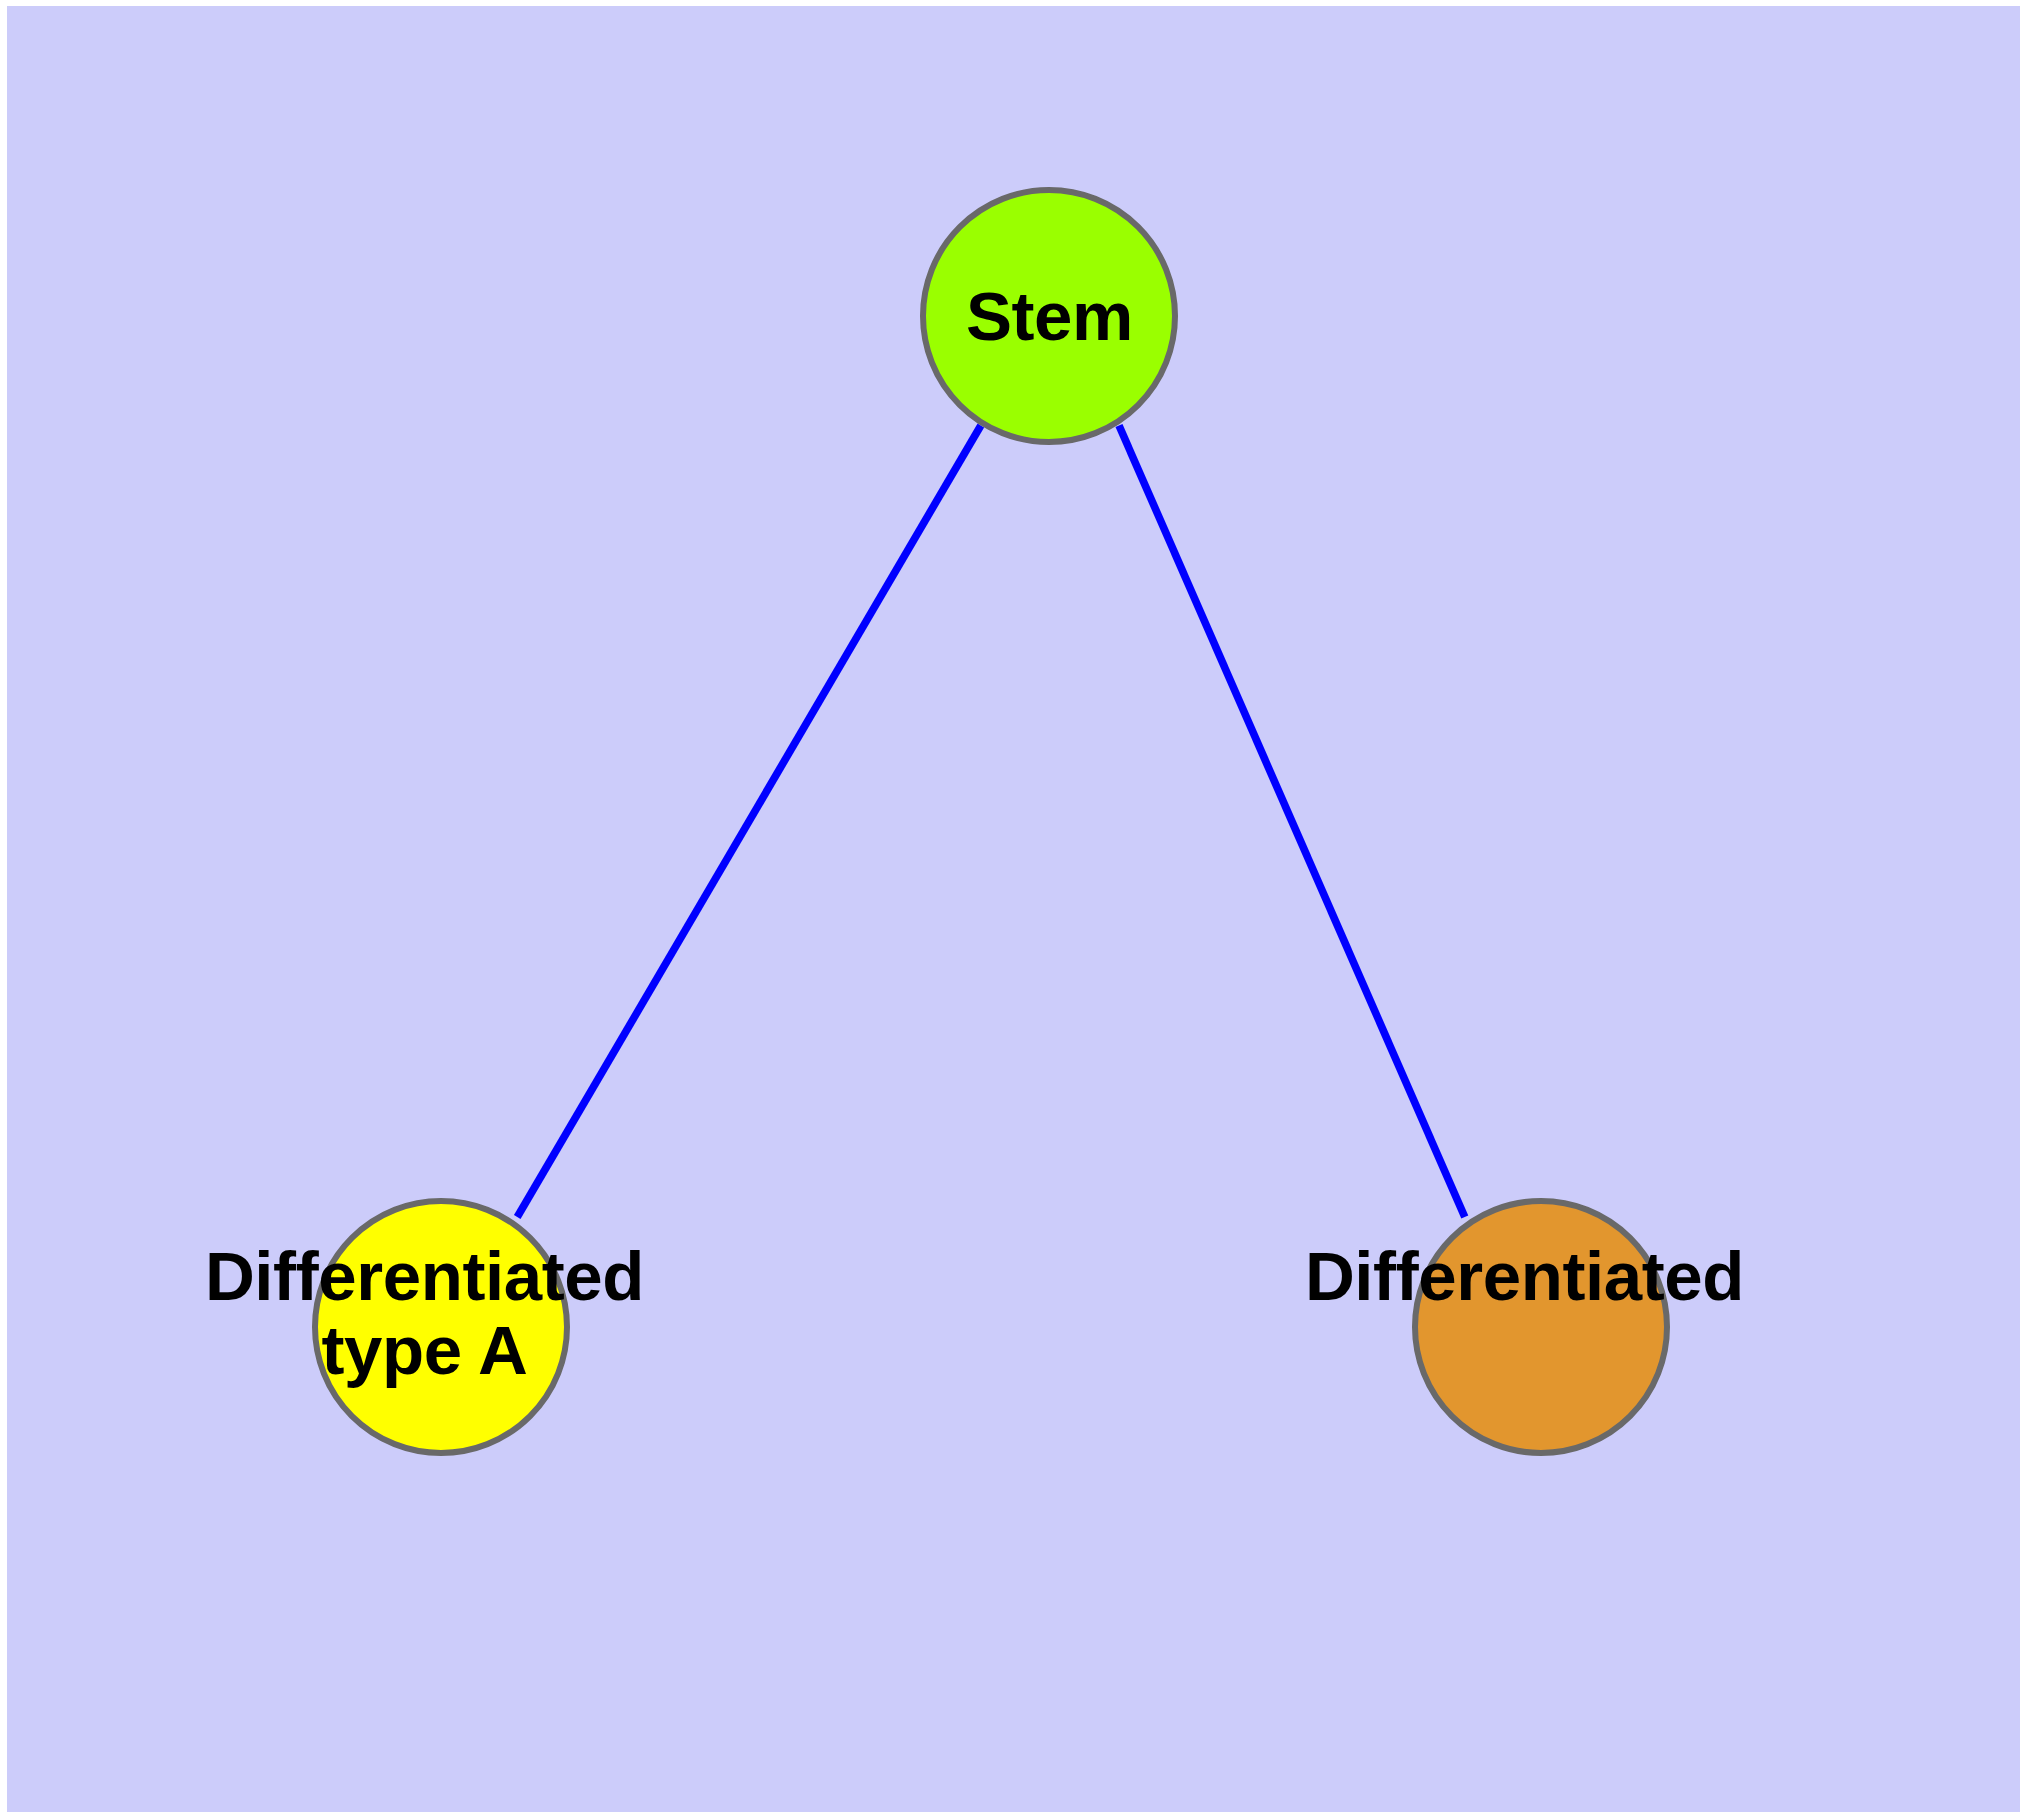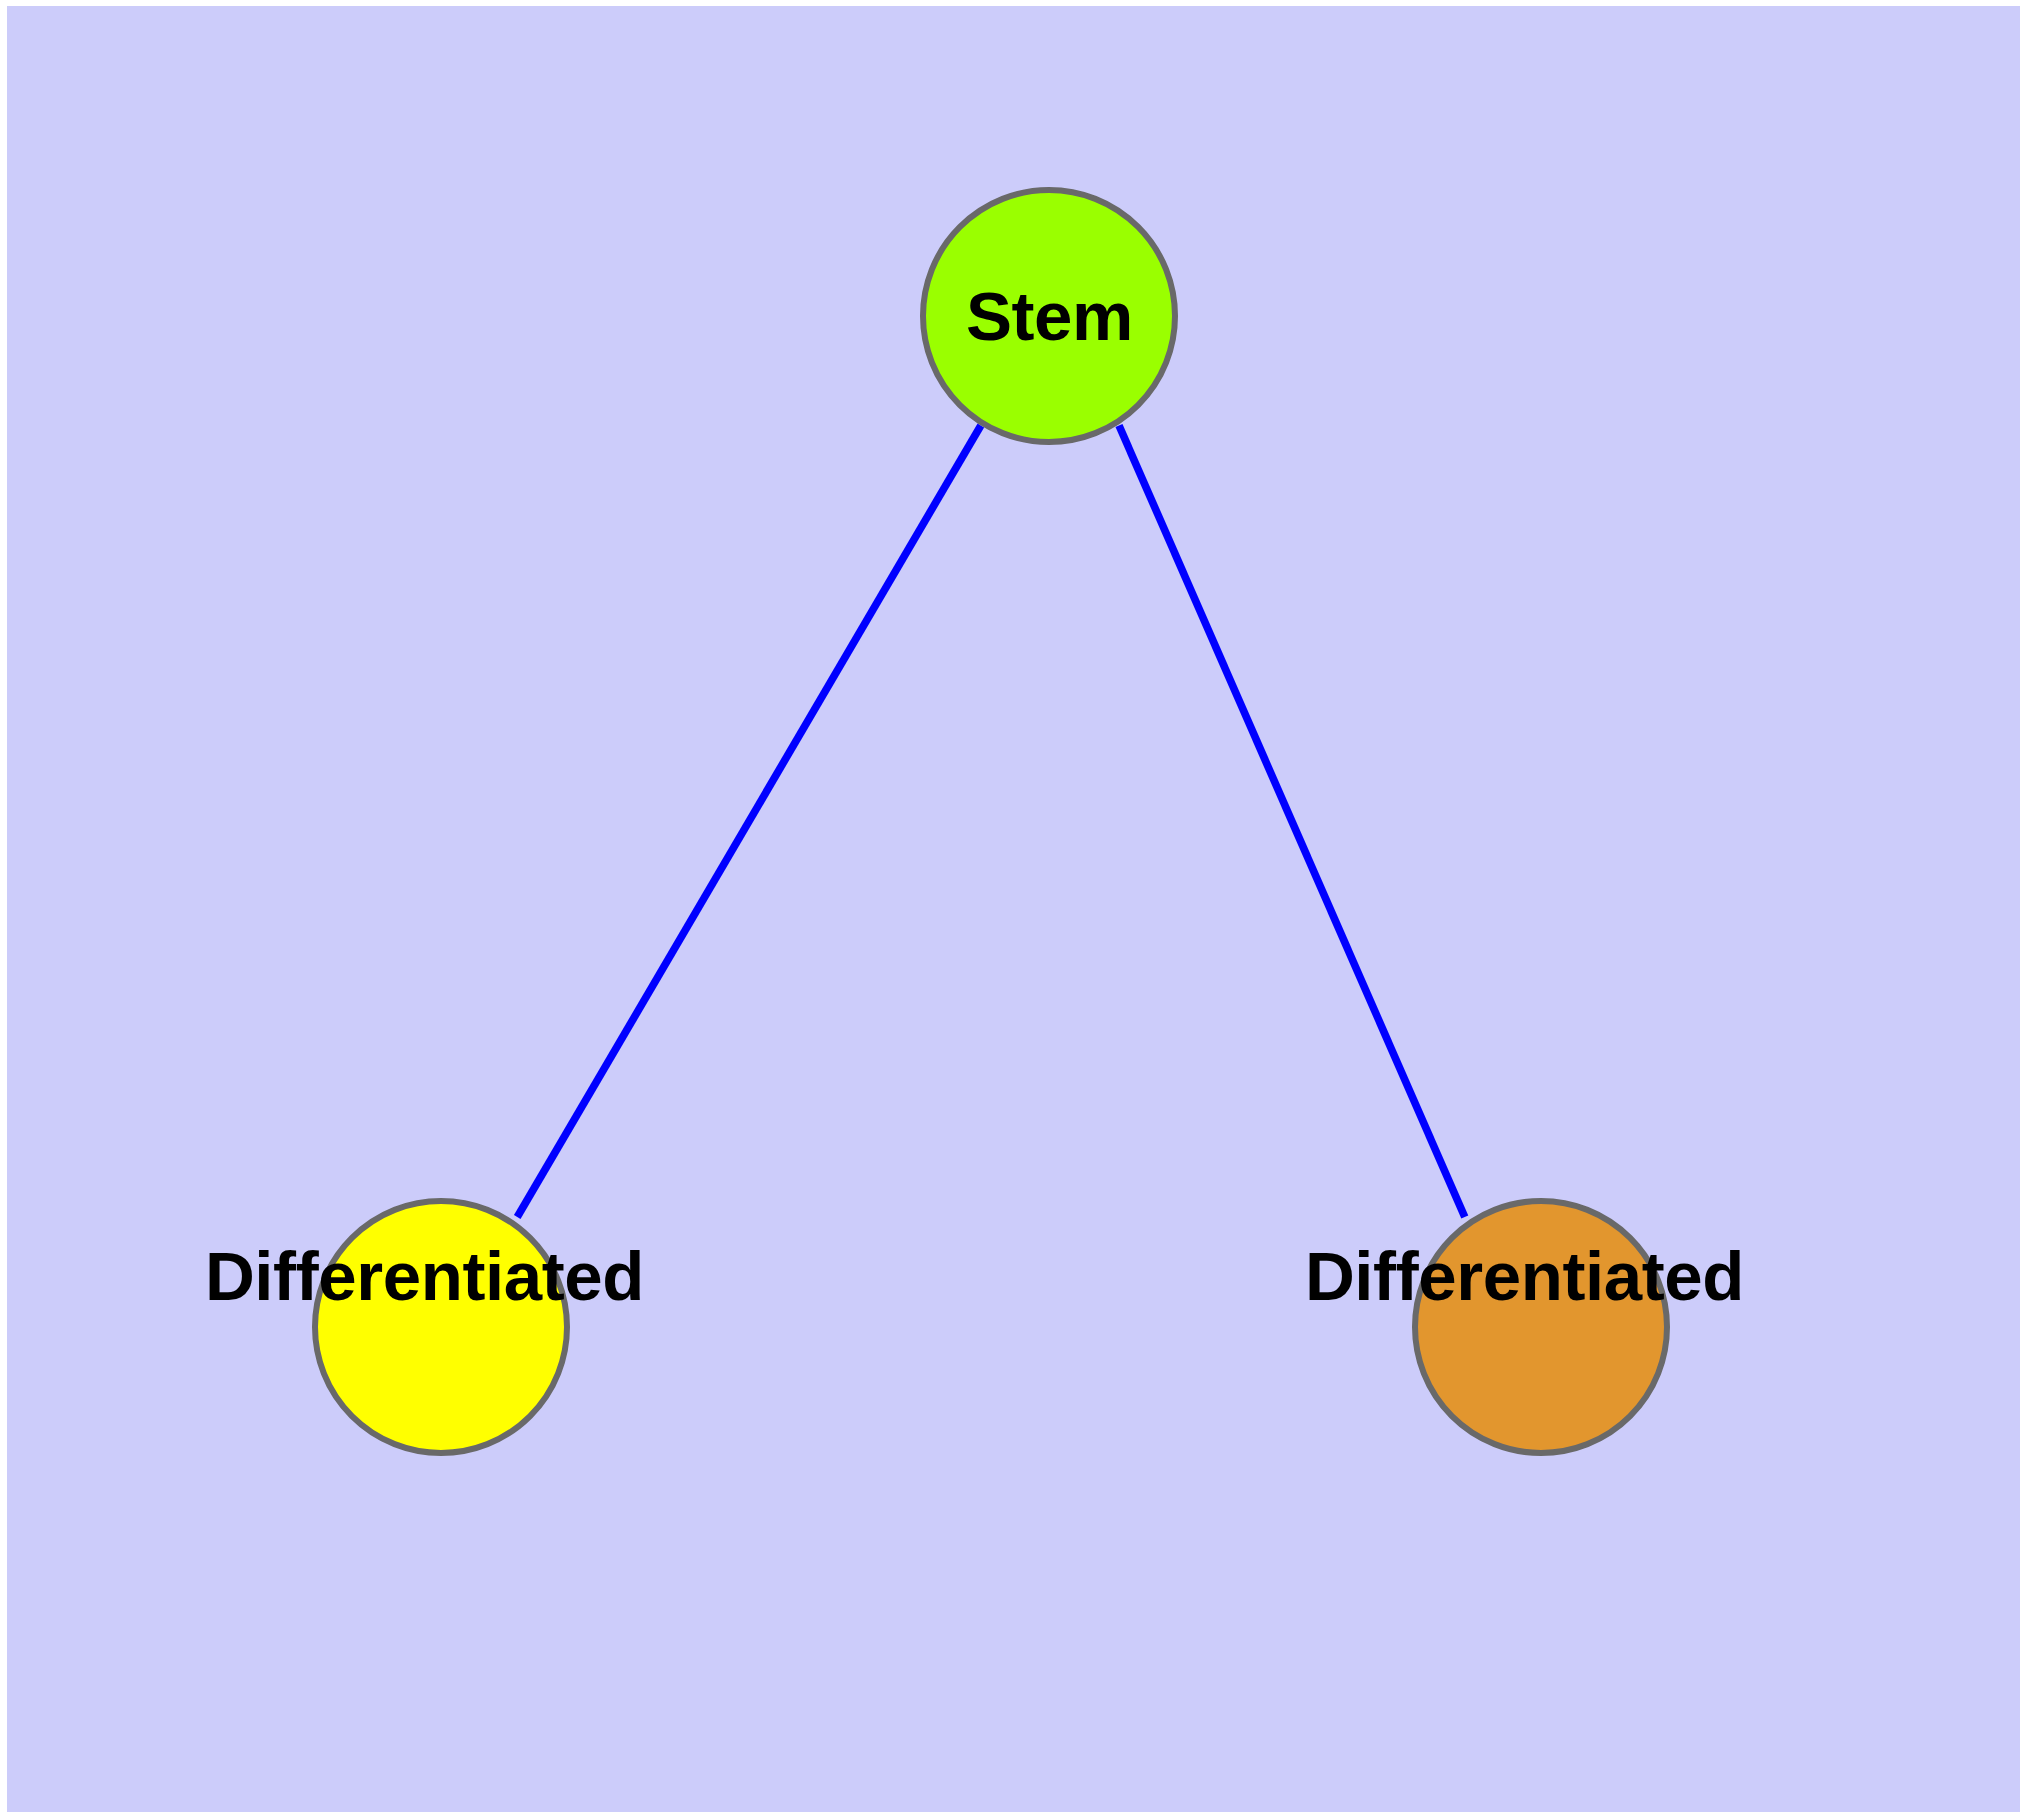--- a/index.html
+++ b/index.html
@@ -120,21 +120,21 @@
     <line x1="1157" y1="502" x2="610" y2="1436" stroke="#0000ff" stroke-width="9" stroke-linecap="butt"></line>
     <line x1="1320" y1="502" x2="1728" y2="1436" stroke="#0000ff" stroke-width="9" stroke-linecap="butt"></line>
   </svg>
 
   <div id="node-layer">
 
     <div class="node" id="node-stem" style="left: 920px; top: 187px; width: 258px; height: 258px; background: rgb(154, 255, 0); border-color: rgb(105, 105, 105); border-width: 6px;"></div>
     <div class="node-label" id="label-stem">Stem</div>
 
     <div class="node" id="node-diff-a" style="left: 312px; top: 1198px; width: 258px; height: 258px; background: rgb(255, 255, 0); border-color: rgb(105, 105, 105); border-width: 6px;"></div>
-    <div class="node-label" id="label-diff-a"><span>Differentiated</span><br></div>
+    <div class="node-label" id="label-diff-a"><span>Differentiated</span><br><span>type A</span></div>
 
     <div class="node" id="node-diff-b" style="left: 1412px; top: 1198px; width: 258px; height: 258px; background: rgb(226, 150, 46); border-color: rgb(105, 105, 105); border-width: 6px;"></div>
     <div class="node-label" id="label-diff-b"><span>Differentiated</span><br></div>
 
   </div>
 
 </div>
 
 
 </body></html>

